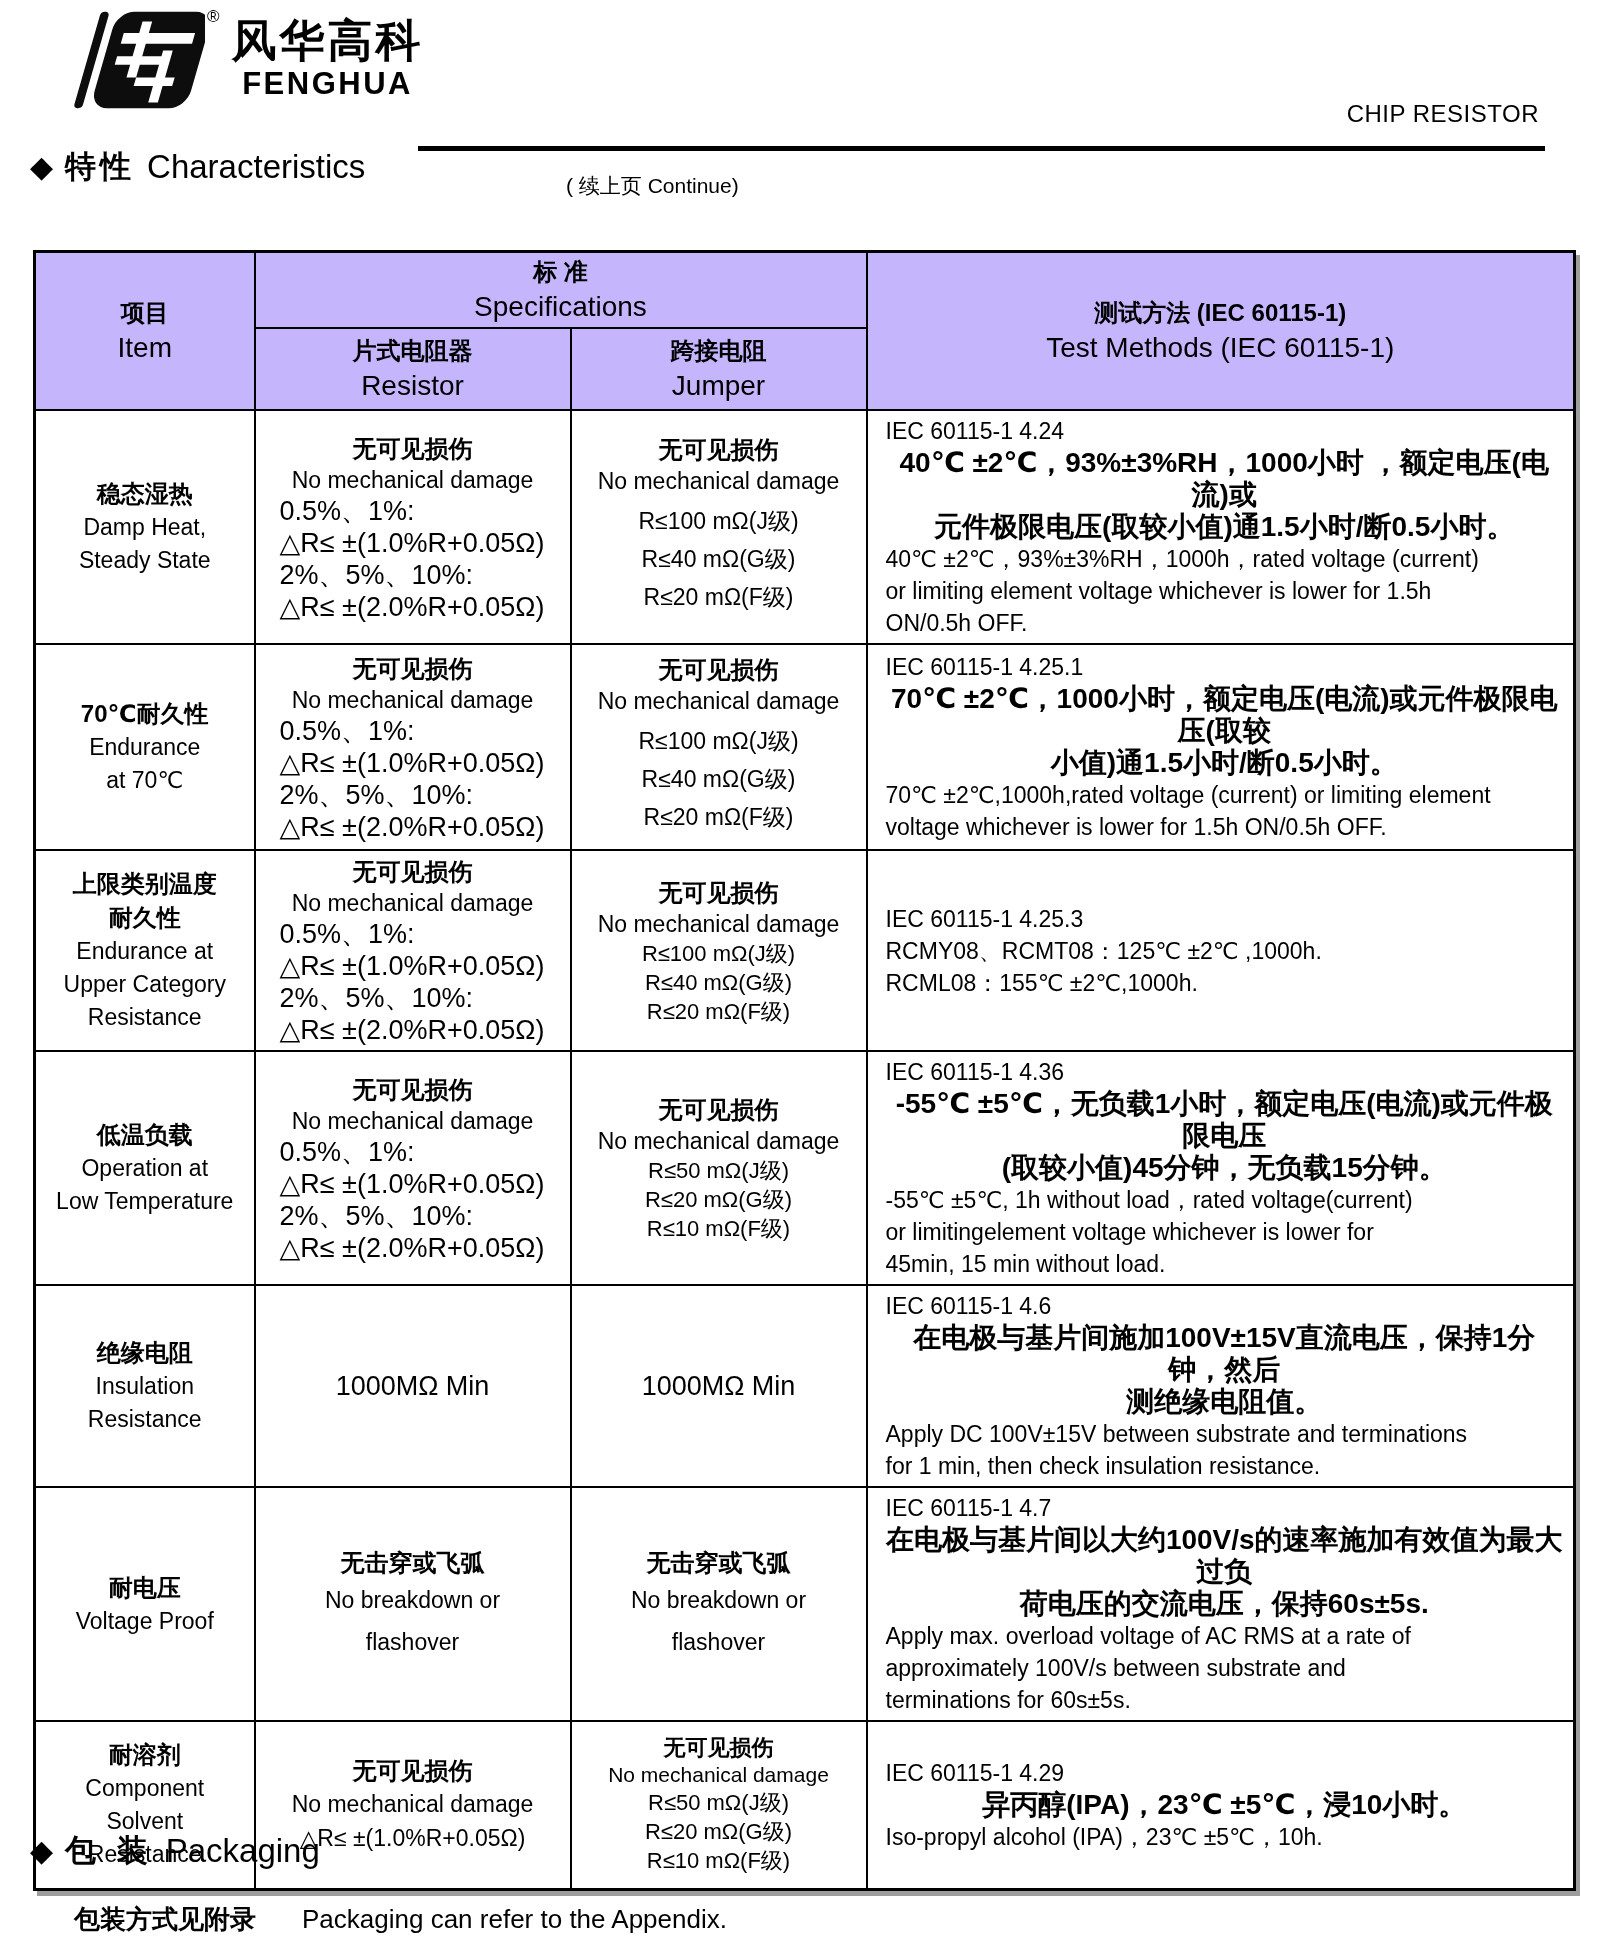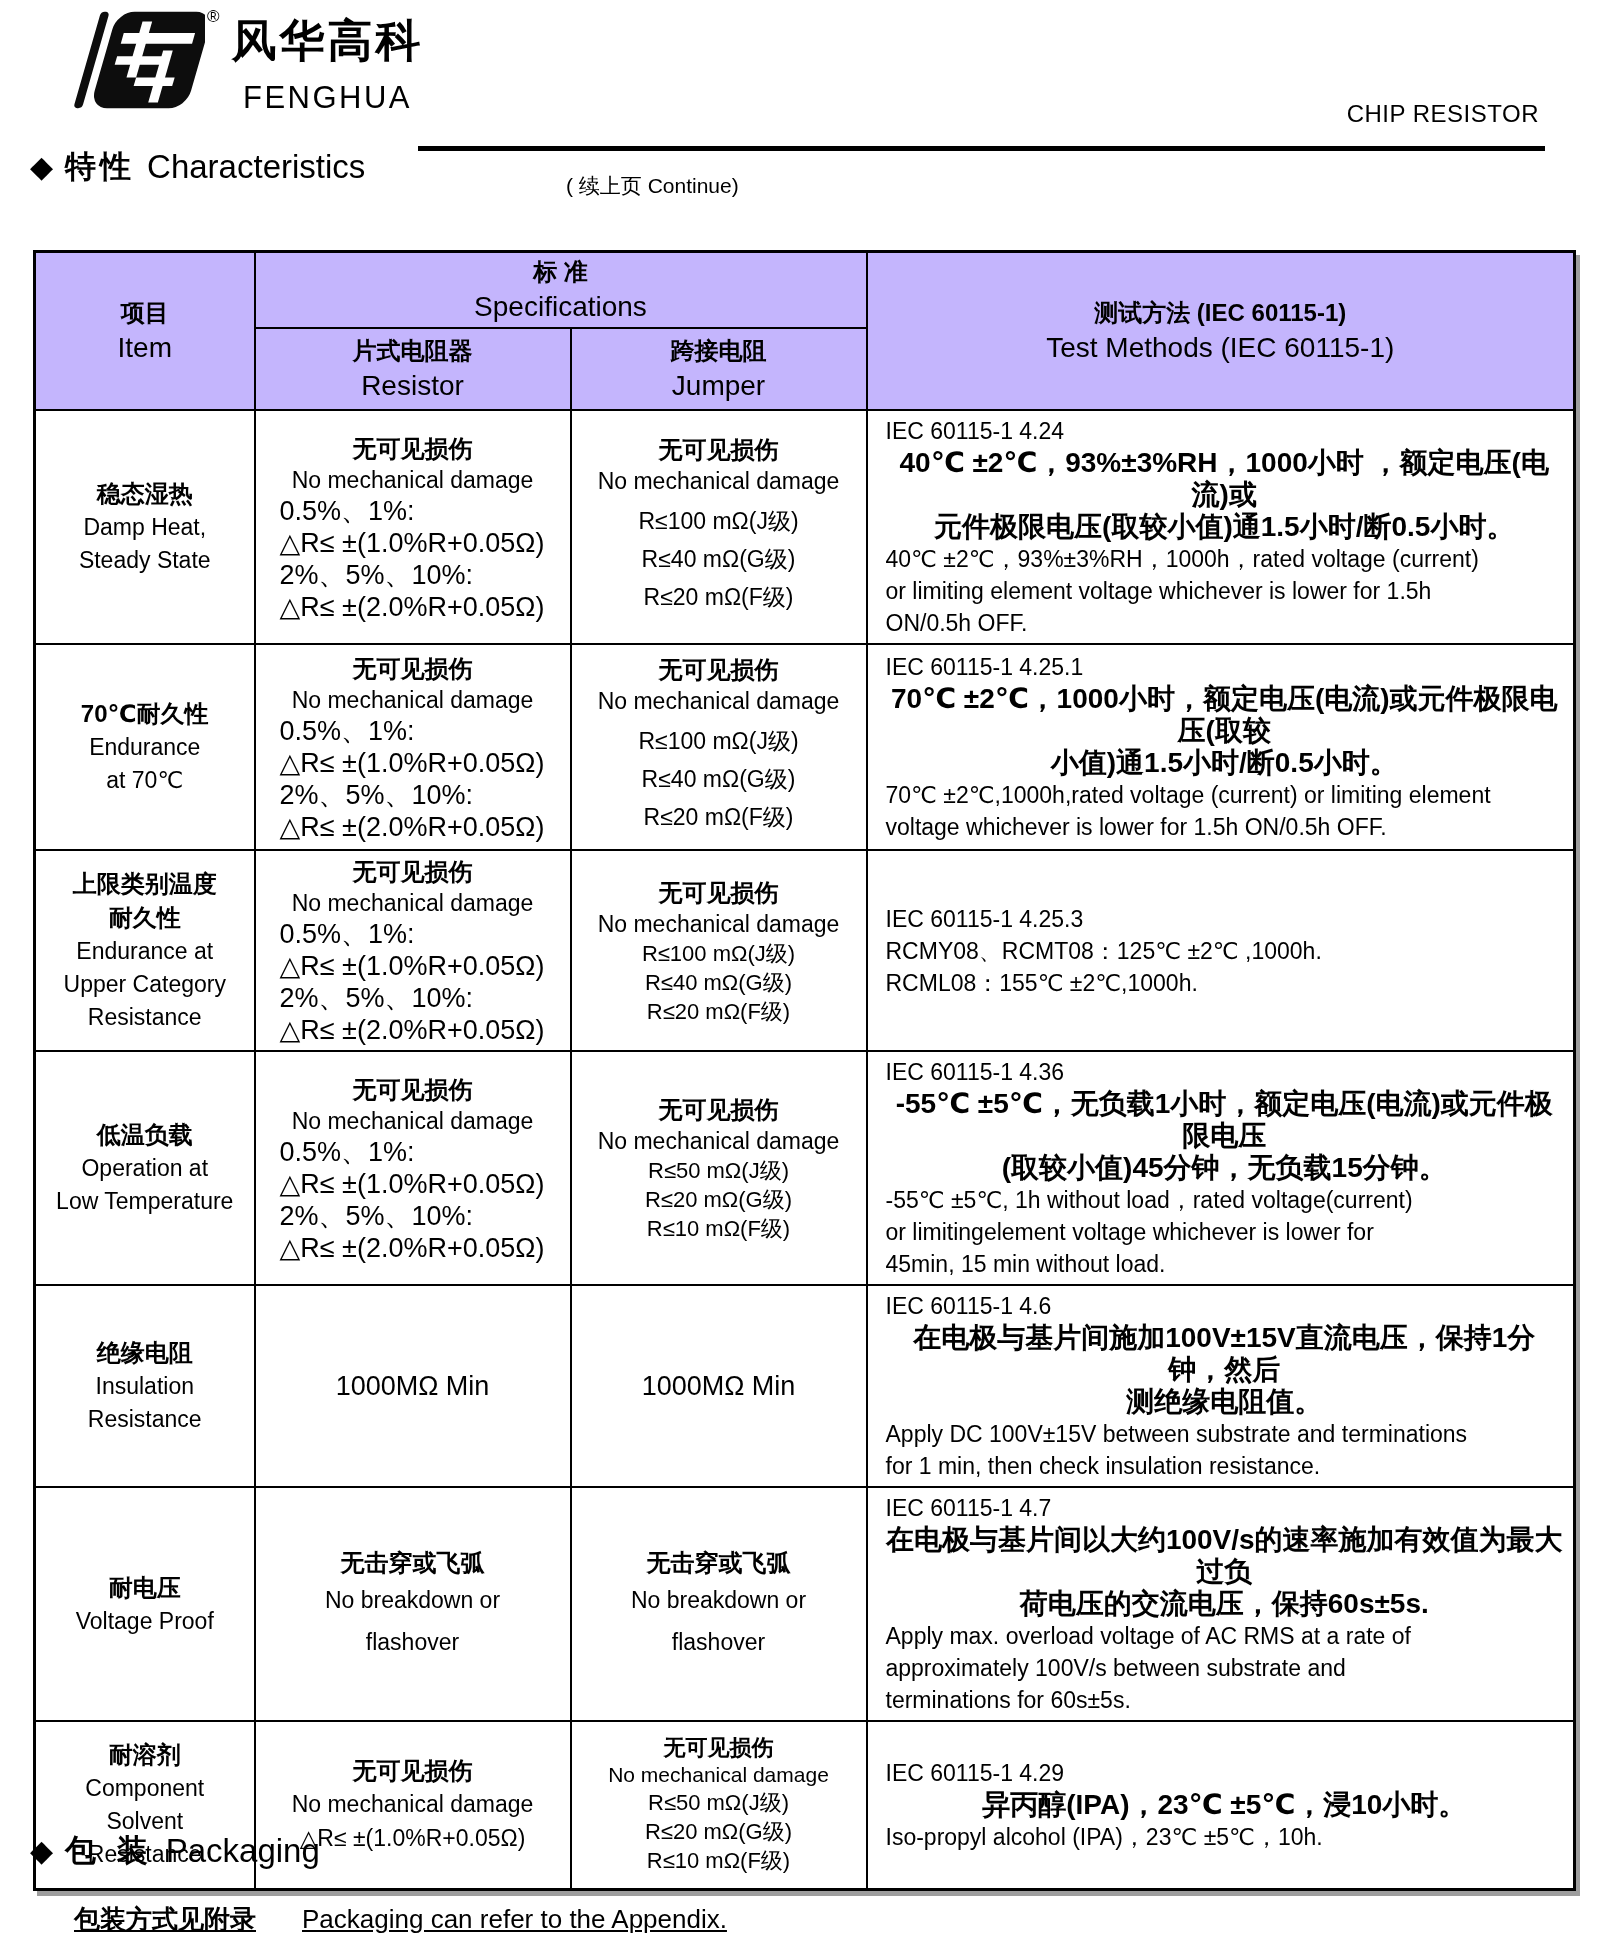--- a/index.html
+++ b/index.html
@@ -9,21 +9,21 @@
     font-family:"Liberation Sans","DejaVu Sans",sans-serif; color:#000;
   }
   .page { position:absolute; inset:0; }
 
   
   .logo { position:absolute; left:55px; top:8px; display:flex; align-items:flex-start; }
   .logo-mark { width:150px; height:106px; }
   .reg { font-size:17px; margin:0 0 0 2px; line-height:1; }
   .brand { margin-left:12px; margin-top:10px;text-align:center; }
   .brand-cn { font-size:45px; font-weight:bold; letter-spacing:3px; line-height:1.02; }
-  .brand-en { font-size:31px; font-weight:normal; letter-spacing:2.5px; margin-top:16px; }
+  .brand-en { font-size:31px; font-weight:bold; letter-spacing:2.5px; margin-top:2px; }
   .doc-title { position:absolute; top:100px; right:62px; font-size:24px; letter-spacing:0.5px; }
   .header-rule { position:absolute; left:418px; top:146px; width:1127px; height:5px; background:#000; }
 
   
   .sec-title { position:absolute; left:30px; top:146px; display:flex; align-items:center; gap:12px; }
   .diamond { font-size:30px; line-height:1; }
   .sec-cn { font-size:31px; font-weight:bold; letter-spacing:4px; }
   .sec-en { font-size:33px; }
   .continue-note { position:absolute; left:566px; top:172px; font-size:21px; }
 
@@ -74,21 +74,21 @@
   .sp   { font-size:23px; text-align:center; line-height:42px; }
   .big  { font-size:27px; text-align:center; }
   
   .ten  { font-size:23px; text-align:left; line-height:32px; }
   .tzh  { font-size:28px; font-weight:bold; text-align:center; line-height:32px; }
 
   
   .pack-title { position:absolute; left:30px; top:1830px; display:flex; align-items:center; gap:12px; }
   .pack-cn { font-size:31px; font-weight:bold; letter-spacing:6px; }
   .pack-en { font-size:33px; }
-  .pack-note { position:absolute; left:74px; top:1902px; font-size:26px;text-decoration:underline; }
+  .pack-note { position:absolute; left:74px; top:1902px; font-size:26px; }
   .pack-note-cn { font-weight:bold; margin-right:46px; }
 </style>
 </head>
 <body>
 
 <div class="page">
 
   <div class="logo">
     <svg class="logo-mark" viewBox="0 0 150 110">
       <g transform="skewX(-16) translate(30,0)">

